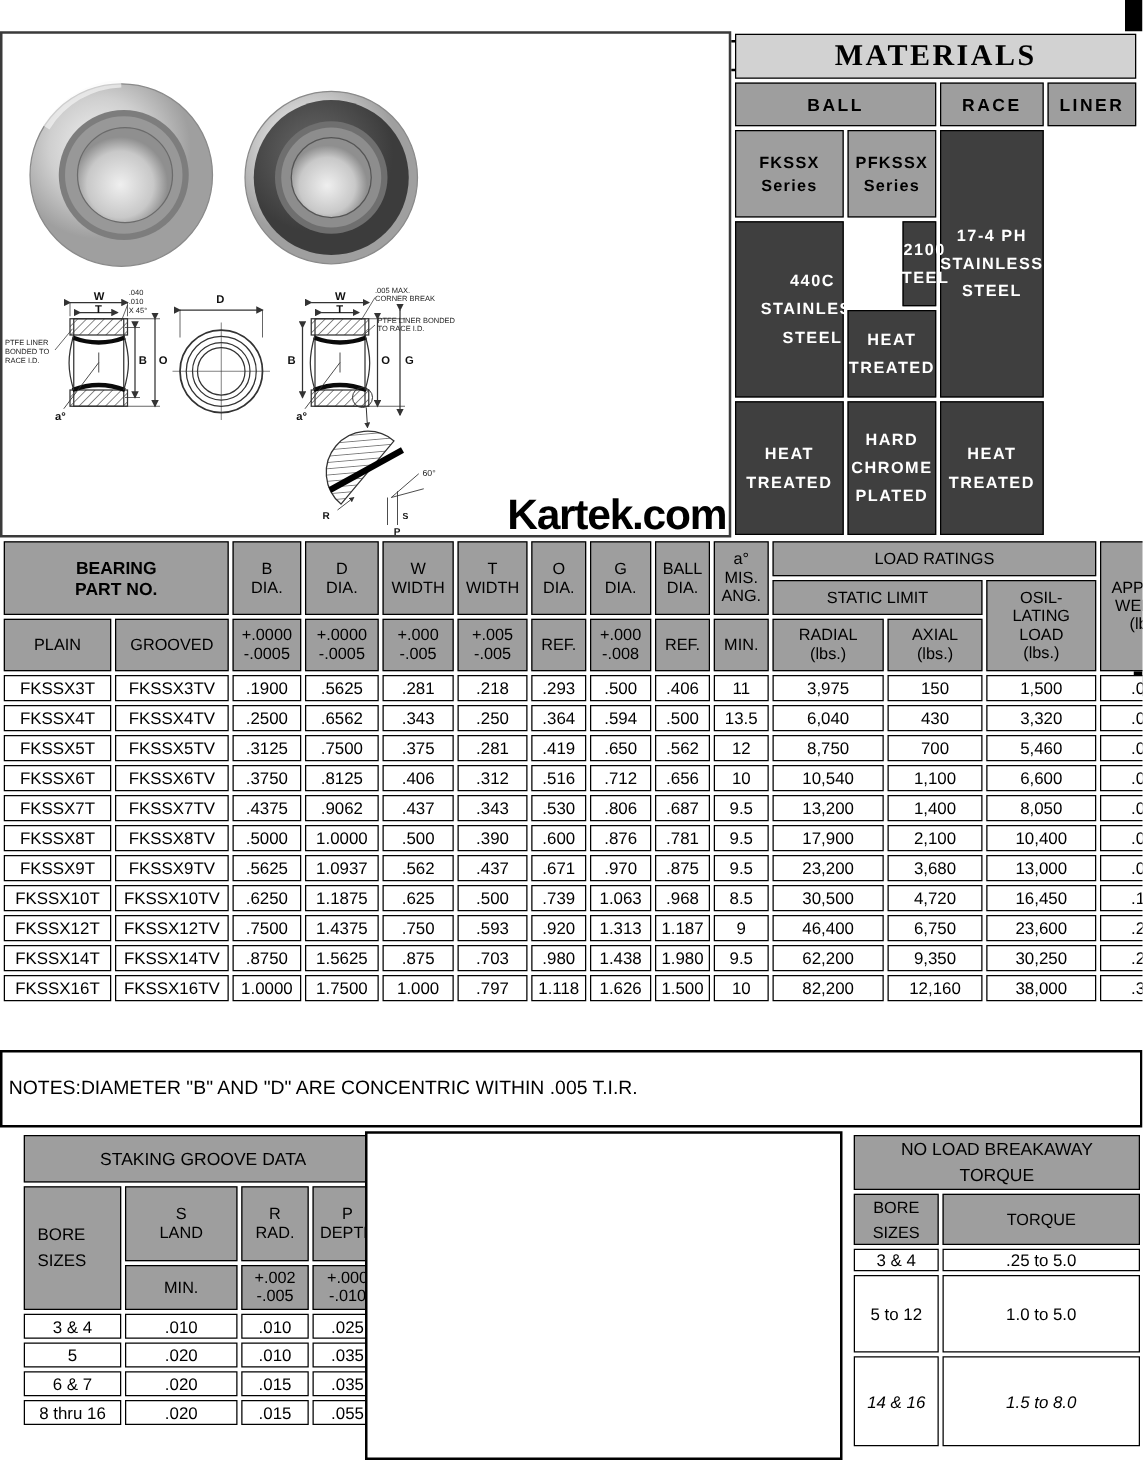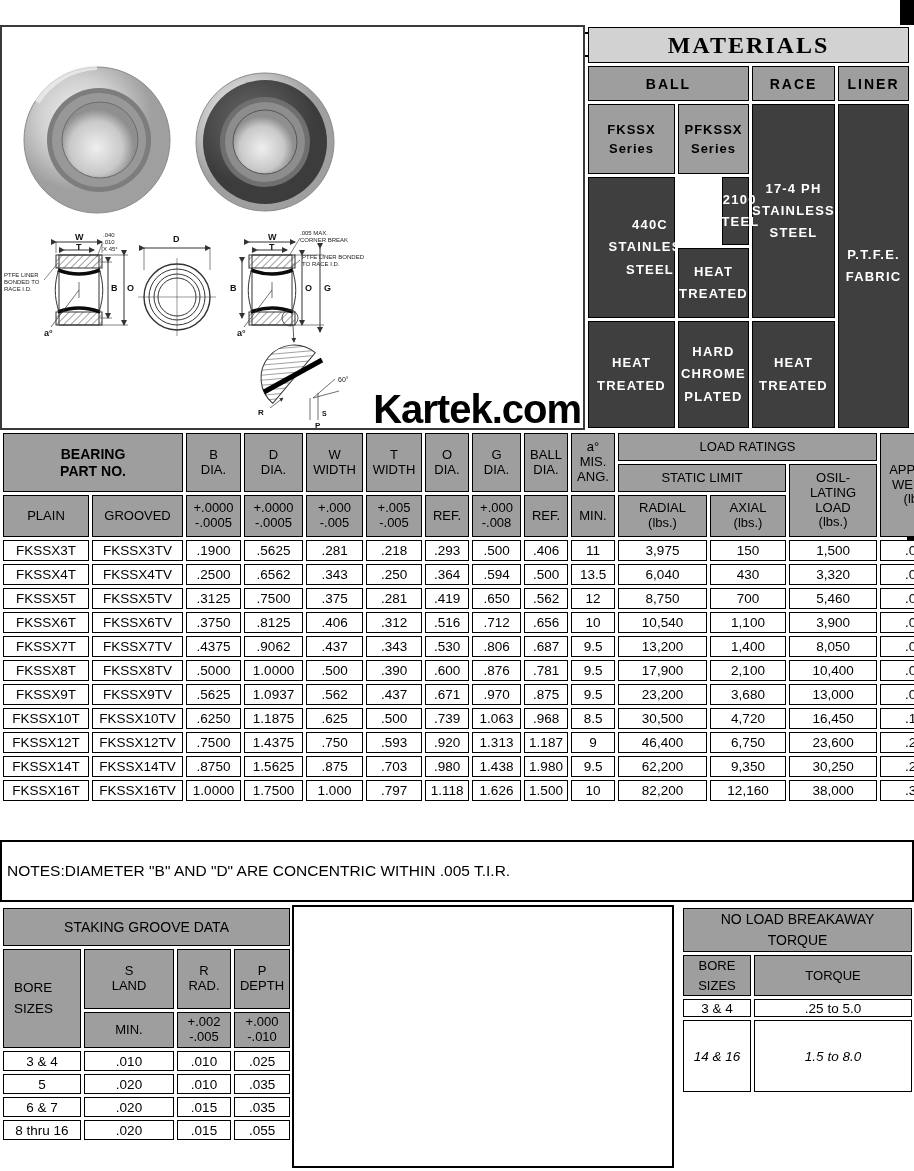--- a/index.html
+++ b/index.html
@@ -14,21 +14,21 @@
   .edge-artifact { position:absolute; left:907px; top:537px; width:7px; height:20px; background:#000; }
 
   
   .top-section { position:absolute; left:0; top:25px; width:914px; height:405px; }
   .left-panel { position:absolute; left:0; top:0; width:585px; height:405px; border:2px solid #3a3a3a; background:#fff; }
   .photos { position:absolute; left:0; top:0; }
   .drawing { position:absolute; left:0; top:203px; width:581px; height:198px; }
   .drawing svg { position:absolute; left:0; top:0; }
   .dlabel { position:absolute; font-size:6px; line-height:1.2; white-space:pre-line; color:#222; }
   .dim { position:absolute; font-size:9px; font-weight:bold; white-space:pre-line; color:#111; }
-  .watermark { position:absolute; right:2px; bottom:-4px; font-size:40px; font-weight:bold; letter-spacing:-1px; }
+  .watermark { position:absolute; right:2px; bottom:-4px; font-size:34px; font-weight:bold; letter-spacing:-1px; }
 
   
   .materials { position:absolute; left:588px; top:2px; width:324px; height:401px;
     display:grid; grid-template-columns:87px 71px 83px 71px; grid-template-rows:36px 35px 70px 68px 70px auto; gap:3px; }
   .materials > div { border:1px solid #000; display:flex; align-items:center; justify-content:center;
     text-align:center; white-space:pre-line; }
   .m-title { grid-column:1/5; background:#d2d2d2; font-family:"Liberation Serif", serif; font-weight:bold;
     font-size:24px; letter-spacing:2px; }
   .m-col { background:#9e9e9e; font-size:14px; font-weight:bold; letter-spacing:2px; }
   .m-ball { grid-column:1/3; }
@@ -55,21 +55,21 @@
   .main-table tr.hC th { height:42px; }
   .main-table th.bold { font-weight:bold; font-size:14px; }
   .main-table td { height:21px; }
 
   
   .notes-box { position:absolute; left:0; top:840px; width:914px; height:62px; border:2px solid #000;
     font-size:15.5px; padding:20px 0 0 5px; background:#fff; }
 
   
   .bottom-section { position:absolute; left:0; top:905px; width:914px; height:266px; }
-  .staking-table { position:absolute; left:0; top:0; width:290px; }
+  .staking-table { position:absolute; left:0; top:0; width:290px;padding-left:16px; }
   .staking-table tr.title th { height:38px; font-size:14px; }
   .staking-table th { height:36px; }
   .staking-table th.tall { height:60px; }
   .staking-table th.bore { text-align:left; padding-left:10px; line-height:1.5; font-size:13.5px; }
   .staking-table td { height:20px; }
   .empty-box { position:absolute; left:292px; top:0; width:382px; height:263px; border:2px solid #000; background:#fff; }
   .torque-table { position:absolute; left:680px; top:0; width:234px; }
   .torque-table tr.title th { height:38px; font-size:14px; }
   .torque-table th { height:40px; line-height:1.5; }
   .torque-table td.short { height:18px; }
@@ -239,22 +239,20 @@
       <div class="m-col m-ball">BALL</div>
       <div class="m-col">RACE</div>
       <div class="m-col">LINER</div>
       <div class="m-series">FKSSX
 Series</div>
       <div class="m-series">PFKSSX
 Series</div>
       <div class="m-dark m-race-mat">17-4 PH
 STAINLESS
 STEEL</div>
-      <div class="m-dark m-liner-mat">P.T.F.E.
-FABRIC</div>
       <div class="m-dark m-440c">440C
 STAINLESS
 STEEL</div>
       <div class="m-dark m-52100">52100
 STEEL</div>
       <div class="m-dark m-heat-p">HEAT
 TREATED</div>
       <div class="m-dark m-heat-f">HEAT
 TREATED</div>
       <div class="m-dark m-chrome">HARD
@@ -396,21 +394,21 @@
           <td>.3750</td>
           <td>.8125</td>
           <td>.406</td>
           <td>.312</td>
           <td>.516</td>
           <td>.712</td>
           <td>.656</td>
           <td>10</td>
           <td>10,540</td>
           <td>1,100</td>
-          <td>3,900</td>
+          <td>6,600</td>
           <td>.040</td>
         </tr>
 
         <tr>
           <td>FKSSX7T</td>
           <td>FKSSX7TV</td>
           <td>.4375</td>
           <td>.9062</td>
           <td>.437</td>
           <td>.343</td>
@@ -608,20 +606,24 @@
       <tr>
         <th>BORE
 SIZES</th>
         <th>TORQUE</th>
       </tr>
       <tr>
         <td class="short">3 &amp; 4</td>
         <td class="short">.25 to 5.0</td>
       </tr>
       <tr>
+        <td class="mid">5 to 12</td>
+        <td class="mid">1.0 to 5.0</td>
+      </tr>
+      <tr>
         <td class="tall">14 &amp; 16</td>
         <td class="tall">1.5 to 8.0</td>
       </tr>
     </tbody>
       </table>
   </div>
 
 </div>
 
 </body></html>

